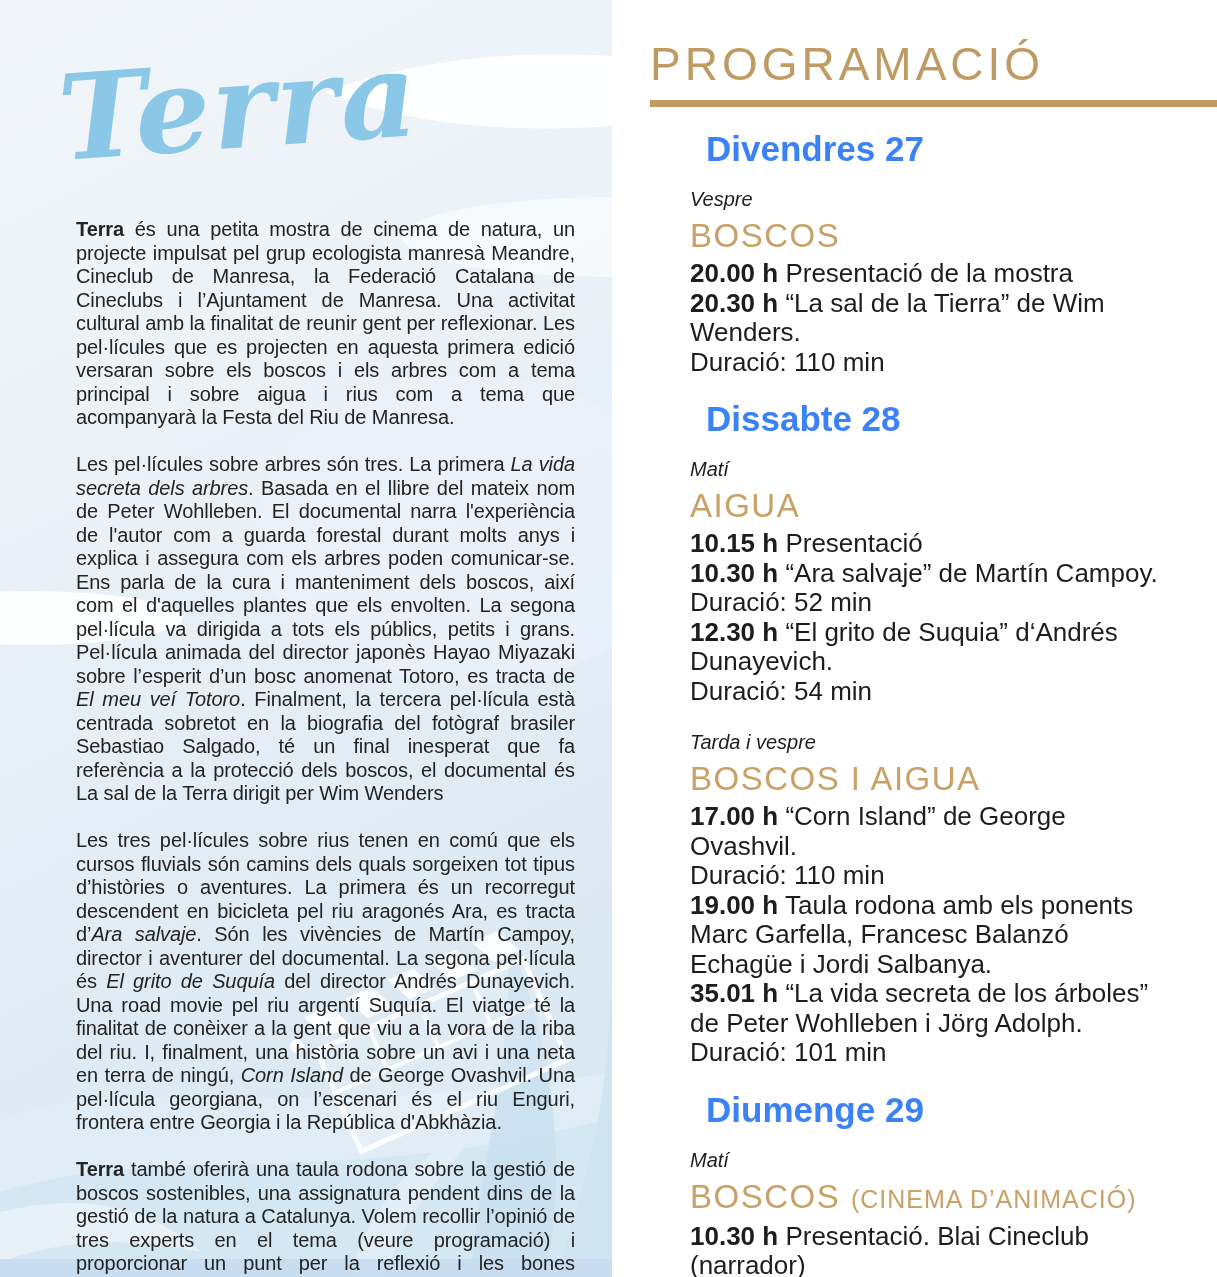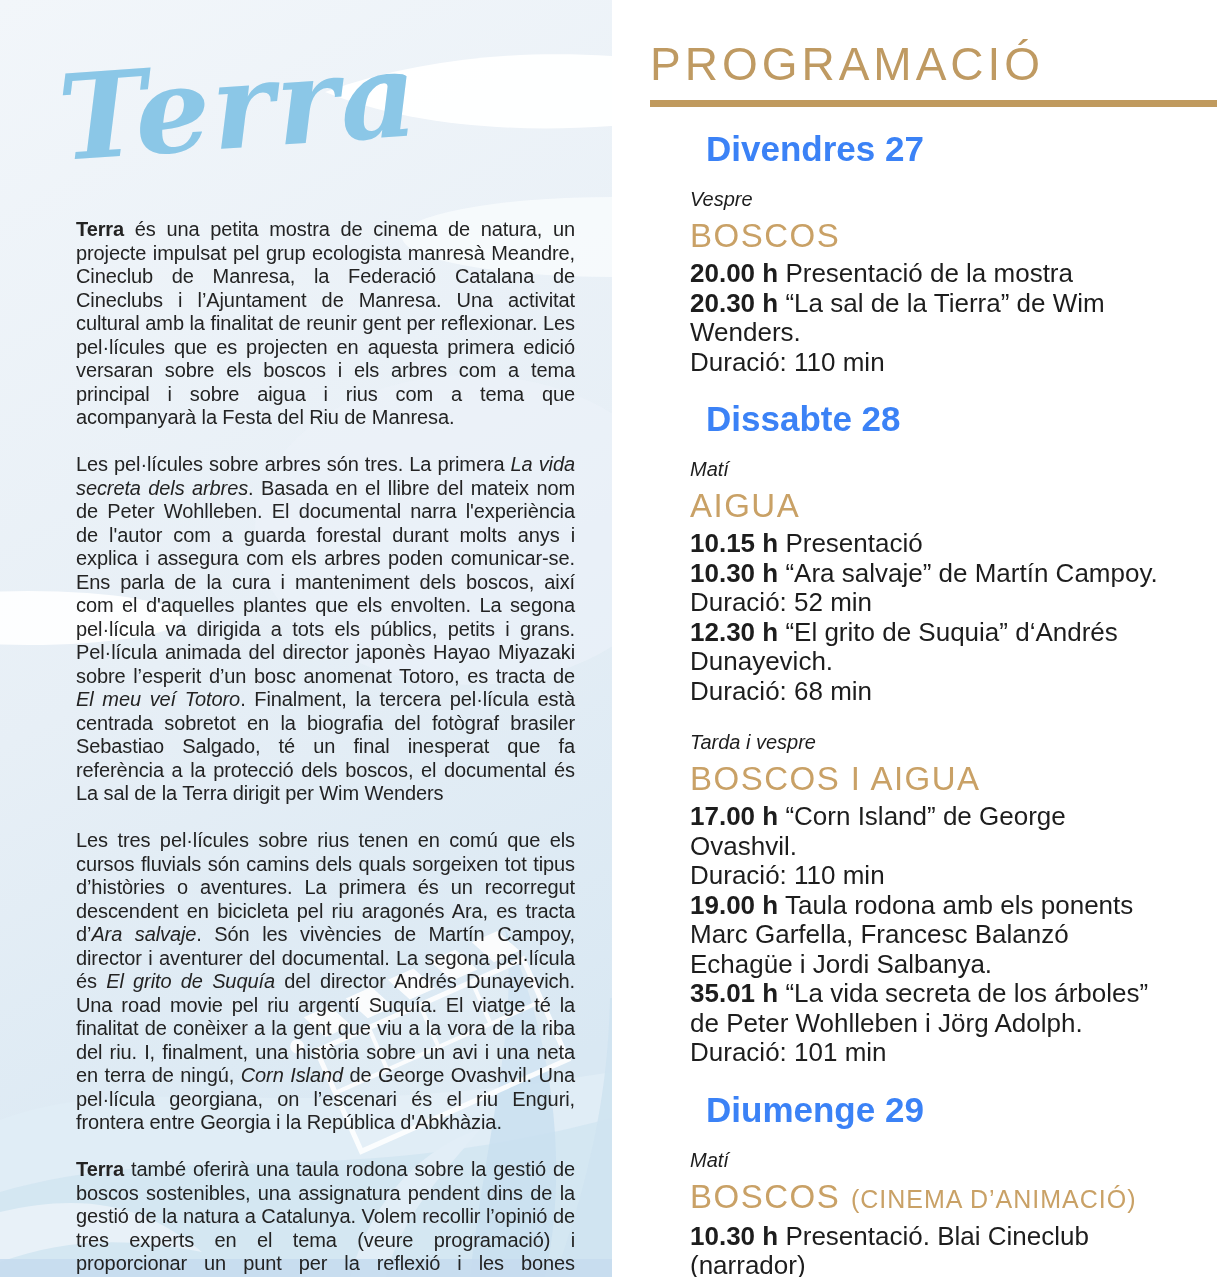--- a/index.html
+++ b/index.html
@@ -135,21 +135,21 @@
         <section class="day">
           <h2 class="day-name">Dissabte 28</h2>
           <div class="block">
             <div class="daypart">Matí</div>
             <div class="theme-line"><span class="theme">AIGUA</span></div>
             <div class="sched">
               <p><span class="b">10.15 h</span><span> Presentació</span></p>
               <p><span class="b">10.30 h</span><span> “Ara salvaje” de Martín Campoy.</span></p>
               <p><span>Duració: 52 min</span></p>
               <p><span class="b">12.30 h</span><span> “El grito de Suquia” d‘Andrés Dunayevich.</span></p>
-              <p><span>Duració: 68 min</span></p>
+              <p><span>Duració: 54 min</span></p>
             </div>
           </div>
           <div class="block">
             <div class="daypart">Tarda i vespre</div>
             <div class="theme-line"><span class="theme">BOSCOS I AIGUA</span></div>
             <div class="sched">
               <p><span class="b">17.00 h</span><span> “Corn Island” de George Ovashvil.</span></p>
               <p><span>Duració: 110 min</span></p>
               <p><span class="b">19.00 h</span><span> Taula rodona amb els ponents Marc Garfella, Francesc Balanzó Echagüe i Jordi Salbanya.</span></p>
               <p><span class="b">35.01 h</span><span> “La vida secreta de los árboles” de Peter Wohlleben i Jörg Adolph. Duració: 101 min</span></p>

